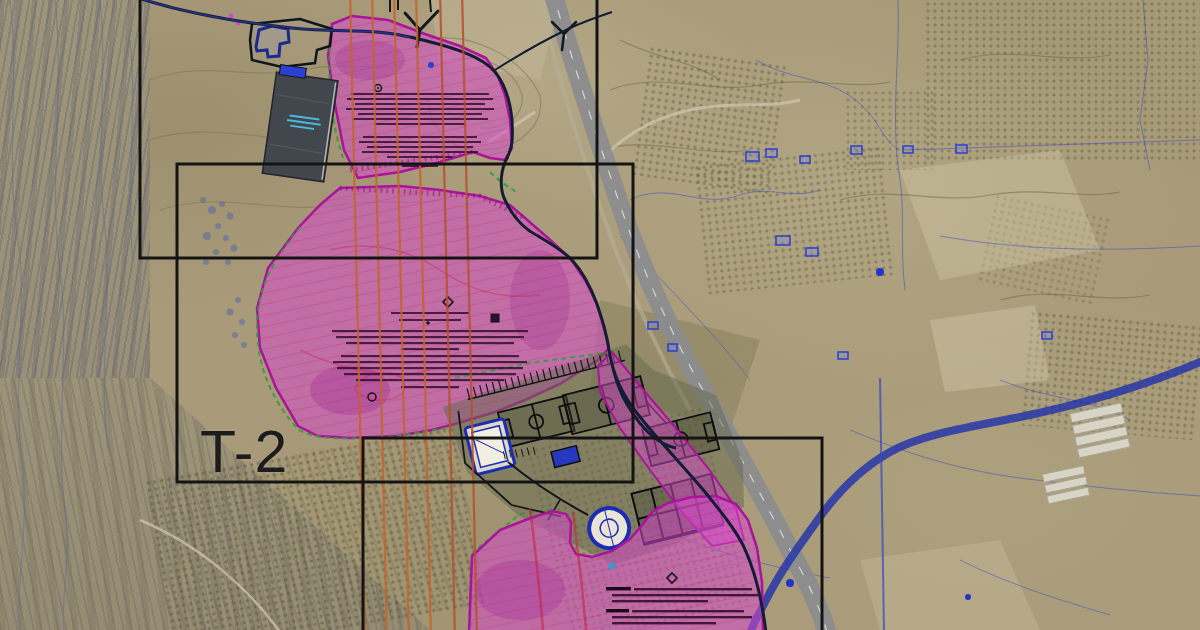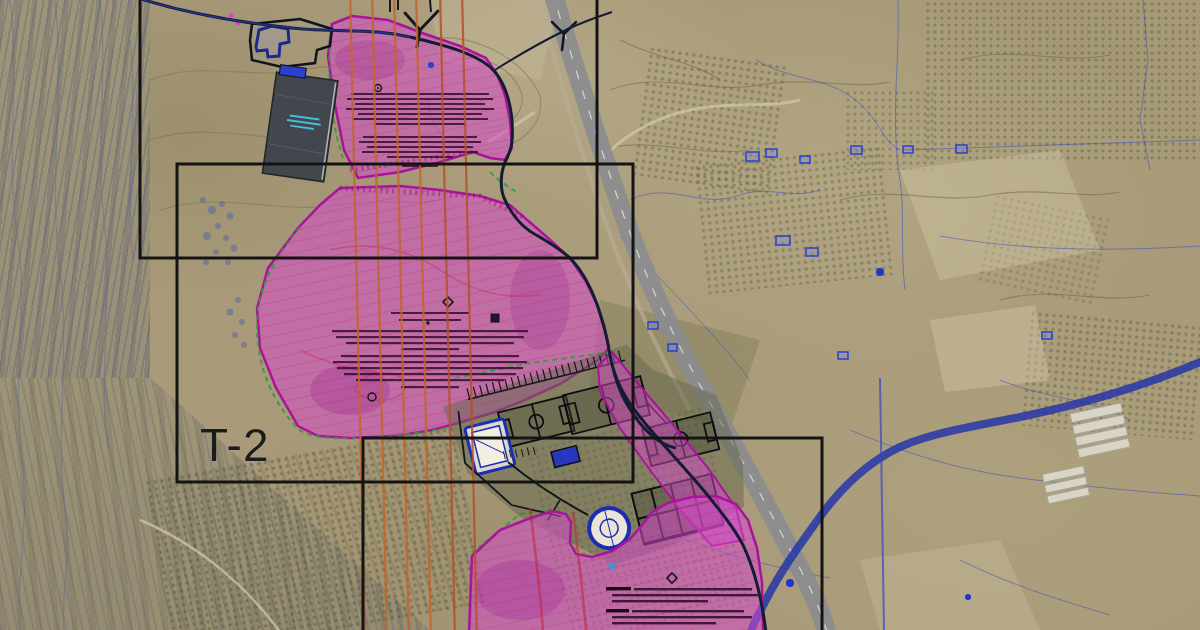--- a/index.html
+++ b/index.html
@@ -48,21 +48,21 @@
   .g6{left:158px;top:452px;width:315px;height:180px;transform:rotate(-10deg);opacity:.8;
       background-image:
         radial-gradient(circle at 3px 3px, rgba(72,80,50,.55) 1.3px, transparent 1.9px),
         repeating-linear-gradient(80deg, rgba(92,86,62,.22) 0 3px, transparent 3px 9px);
       background-size:7px 7px, auto;}
   .g7{left:845px;top:90px;width:90px;height:80px;opacity:.55;}
   .g8{left:985px;top:205px;width:120px;height:90px;transform:rotate(12deg);opacity:.5;}
   svg.overlay{position:absolute;left:0;top:0;}
   .t2-label{
     position:absolute;left:200px;top:418px;
-    font-size:46px;color:#1c1c1c;letter-spacing:1px;font-weight:400;
+    font-size:59px;color:#1c1c1c;letter-spacing:1px;font-weight:400;
     text-shadow:0 0 2px rgba(230,220,200,.35);
   }
 </style>
 </head>
 <body>
 
 <div class="canvas">
   <div class="layer base"></div>
   <div class="layer strip-left"></div>
   <div class="layer patch-bottomleft"></div>

